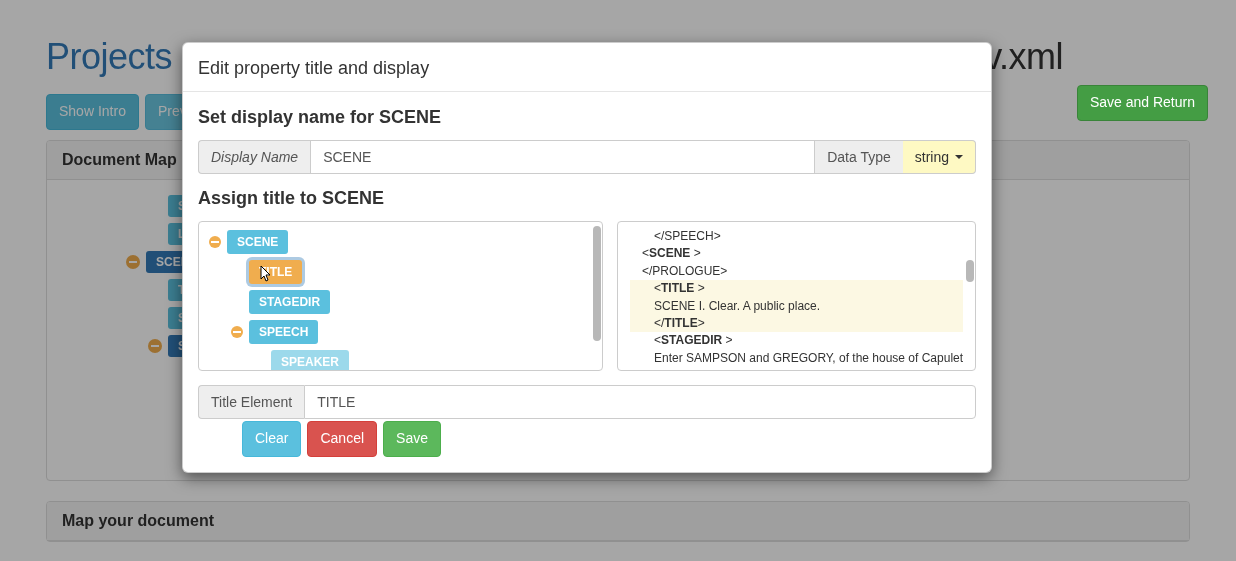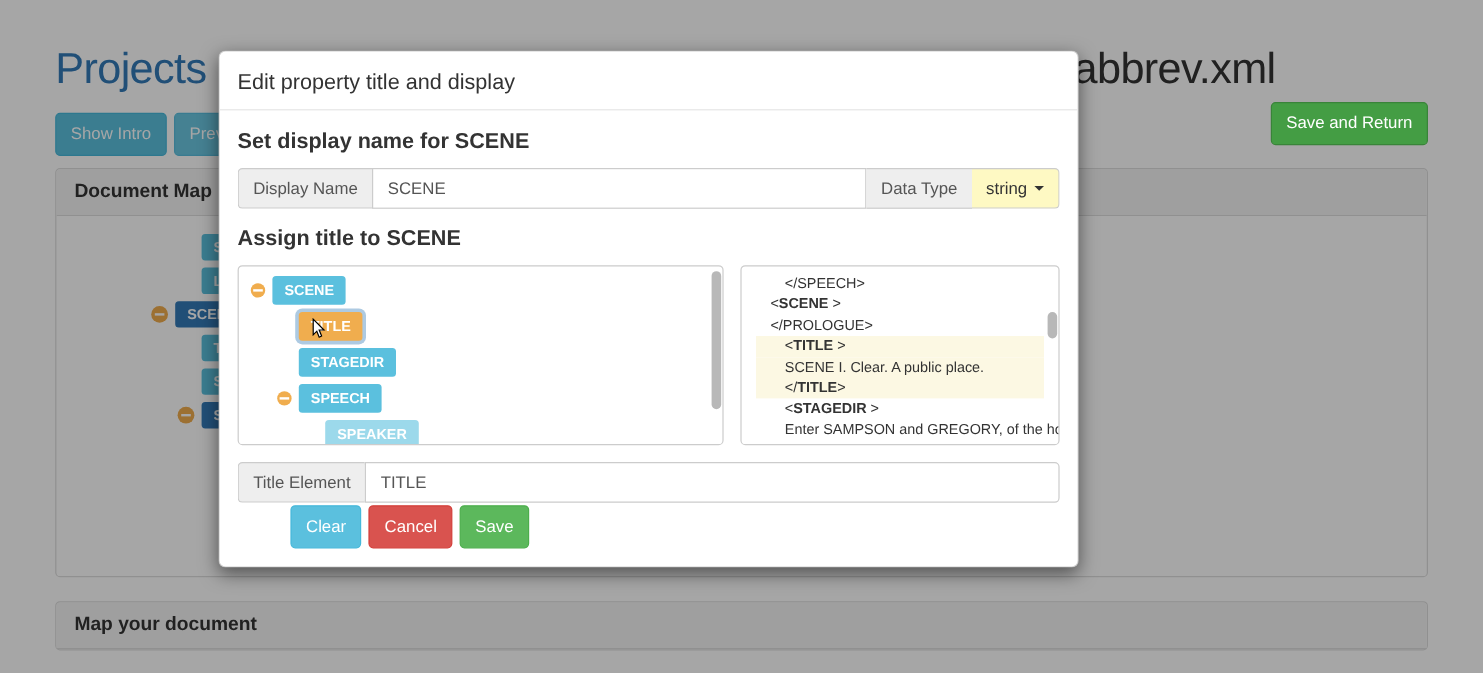--- a/index.html
+++ b/index.html
@@ -27,31 +27,31 @@
 .tree-node { display: flex; align-items: center; gap: 6px; margin-bottom: 6px; }
 .tree-node.child { margin-left: 22px; }
 .tree-tag { padding: 4px 10px; font-size: 12px; font-weight: 700; color: #fff; border-radius: 3px; }
 .tag-blue { background: #337ab7; }
 .tag-cyan { background: #5bc0de; }
 .toggle-circle { width: 14px; height: 14px; border-radius: 50%; background: #f0ad4e; position: relative; flex-shrink: 0; }
 .toggle-circle::before, .toggle-circle::after { content: ''; position: absolute; background:#fff; }
 .toggle-circle::before { left:3px; top:6px; width:8px; height:2px; }
 .spacer-badge { width: 14px; height: 14px; }
 
-.save-return-wrapper { position: absolute; right: 46px; top: 85px; z-index: 150; }
-
-
-.modal { position: absolute; left: 182px; top: 42px; width: 717px; background: #fff; border-radius: 6px; box-shadow: 0 5px 15px rgba(0,0,0,.5); z-index: 200; border: 1px solid rgba(0,0,0,.2); }
+.save-return-wrapper { position: absolute; right: 28px; top: 85px; z-index: 150; }
+
+
+.modal { position: absolute; left: 182px; top: 42px; width: 810px; background: #fff; border-radius: 6px; box-shadow: 0 5px 15px rgba(0,0,0,.5); z-index: 200; border: 1px solid rgba(0,0,0,.2); }
 .modal-header { padding: 15px 15px 12px; border-bottom: 1px solid #e5e5e5; font-size: 18px; font-weight: 500; color: #333; }
 .modal-body { padding: 15px; }
 .section-title { font-size: 18px; font-weight: 600; color: #333; margin-bottom: 12px; }
 .section-title.mt { margin-top: 14px; }
 .input-group { display: flex; margin-bottom: 4px; }
 .input-addon { padding: 8px 12px; background: #eee; border: 1px solid #ccc; color: #555; font-size: 14px; white-space: nowrap; }
-.input-addon.first { border-radius: 4px 0 0 4px; border-right: none; }
+.input-addon.first { border-radius: 4px 0 0 4px; border-right: none; font-style: italic; }
 .input-addon.mid { border-left: none; border-right: none; }
 .input-field { flex: 1; padding: 8px 12px; border: 1px solid #ccc; font-size: 14px; color: #555; background: #fff; min-width: 0; }
 .dtype-btn { padding: 8px 12px; border: 1px solid #ccc; border-left: none; border-radius: 0 4px 4px 0; background: #fef9c3; color: #333; font-size: 14px; display: inline-flex; align-items: center; gap: 6px; cursor: pointer; }
 .caret { width: 0; height: 0; border-left: 4px solid transparent; border-right: 4px solid transparent; border-top: 4px solid #333; }
 
 .assign-row { display: flex; gap: 14px; margin-bottom: 14px; }
 .tree-pane, .xml-pane { border: 1px solid #ccc; border-radius: 4px; height: 150px; overflow: hidden; position: relative; }
 .tree-pane { width: 405px; }
 .xml-pane { flex: 1; }
 .tree-pane-inner { padding: 8px 10px; }

